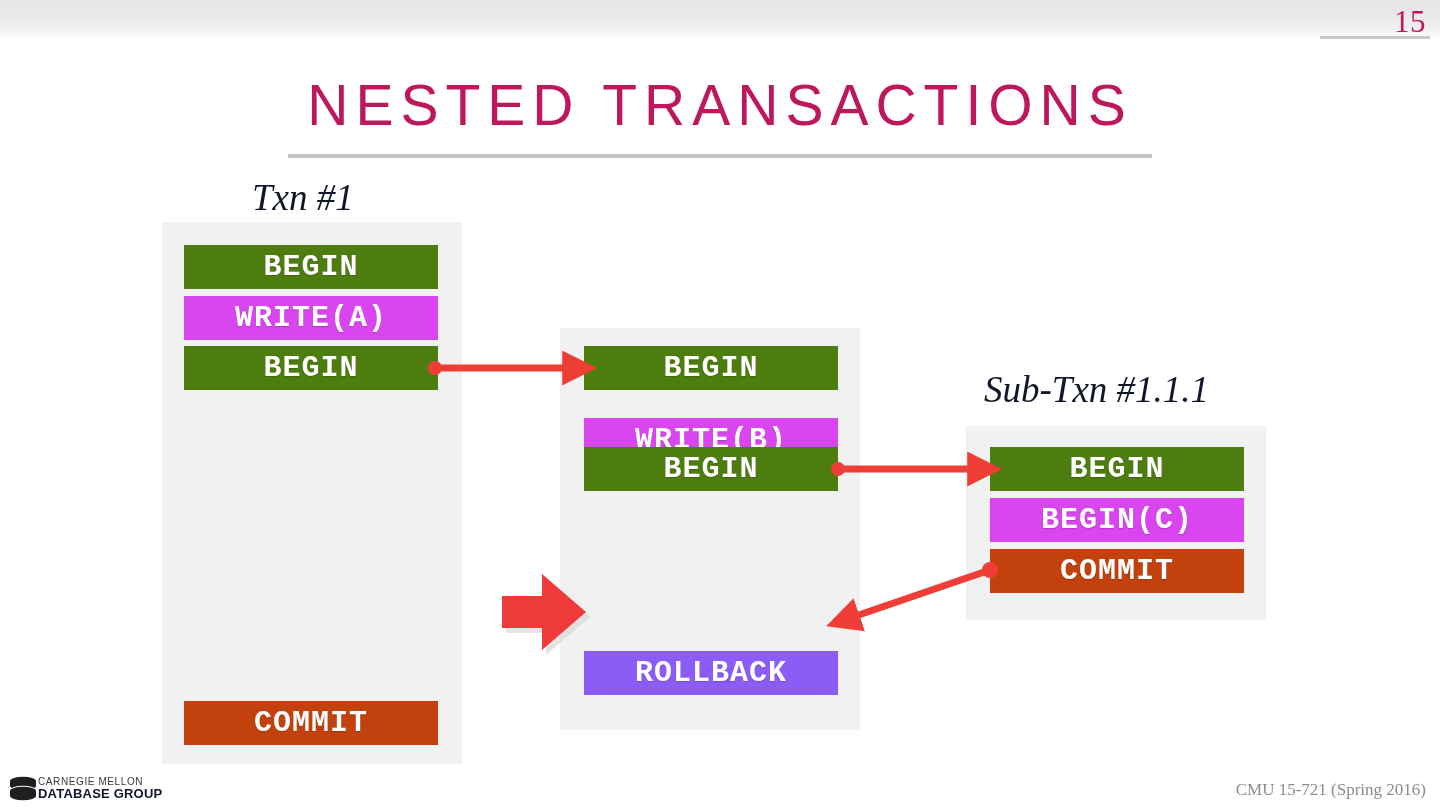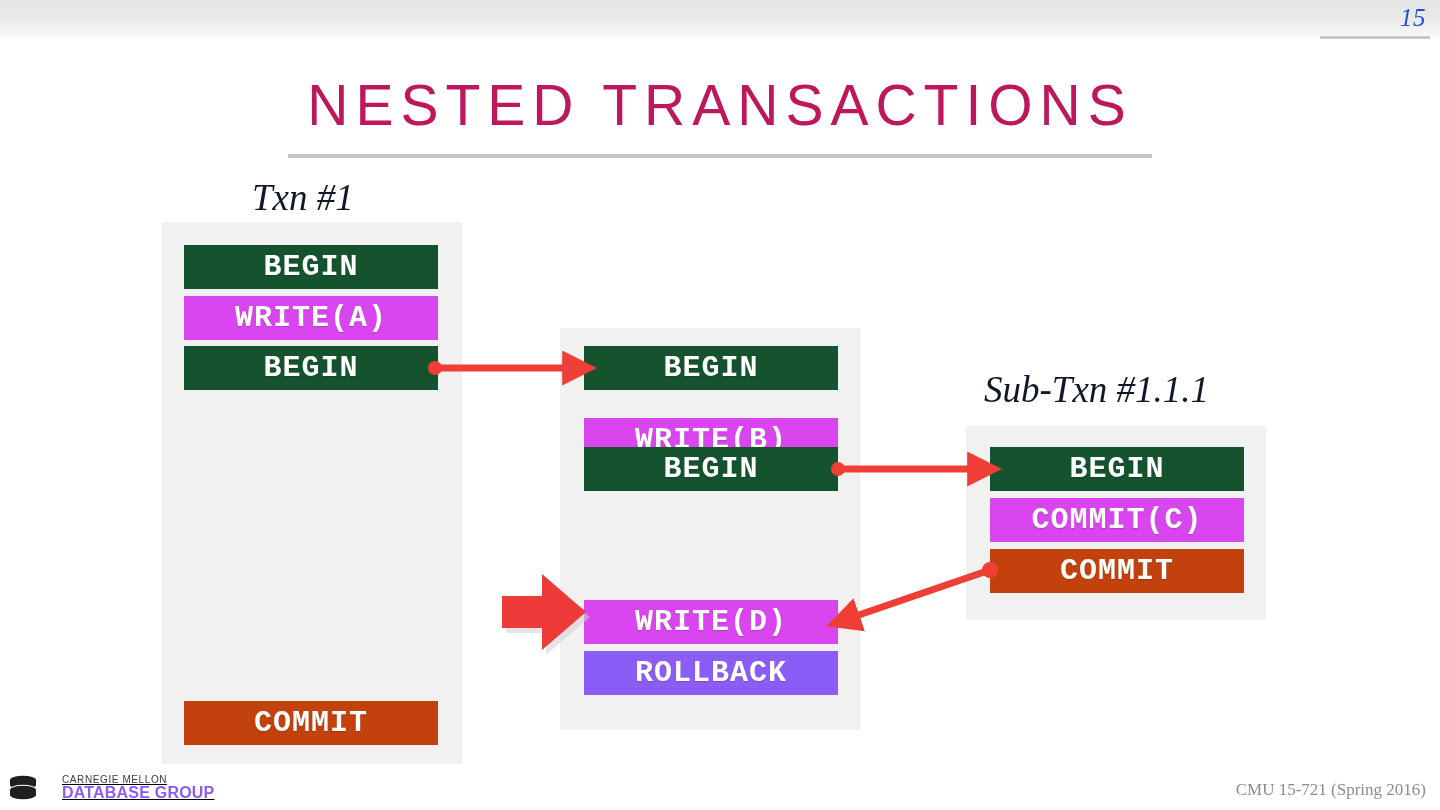--- a/index.html
+++ b/index.html
@@ -23,24 +23,23 @@
     top: 0;
     width: 1440px;
     height: 38px;
     background: linear-gradient(to bottom, #e6e6e6 0%, #e9e9e9 45%, #f2f2f2 80%, #fbfbfb 100%);
   }
   .slide-number {
     position: absolute;
     right: 14px;
     top: 4px;
     font-family: "Liberation Serif", serif;
-    font-size: 25px;
-    color: #1d4ed8;
+    font-size: 31px;
+    color: #be185d;
     letter-spacing: 0.5px;
-    font-style: italic;
   }
   .slide-number-rule {
     position: absolute;
     right: 10px;
     top: 36px;
     width: 110px;
     height: 3px;
     background: #c9c9c9;
   }
 
@@ -90,21 +89,21 @@
     font-size: 30px;
     font-weight: bold;
     color: #ffffff;
     letter-spacing: 1px;
     display: flex;
     align-items: center;
     justify-content: center;
     box-sizing: border-box;
     text-shadow: 0 1px 1px rgba(0,0,0,0.18);
   }
-  .op-begin  { background: #14532d; }
+  .op-begin  { background: #4d7c0f; }
   .op-write  { background: #d946ef; }
   .op-commit { background: #c2410c; }
   .op-rollback { background: #8b5cf6; }
 
   
   .arrow-layer {
     position: absolute;
     left: 0;
     top: 0;
     width: 1440px;
@@ -121,40 +120,39 @@
     height: 90px;
   }
 
   
   .footer-logo {
     position: absolute;
     left: 8px;
     bottom: 8px;
     display: flex;
     align-items: center;
-    gap: 24px;
-    text-decoration: underline;
+    gap: 0;
   }
   .logo-text {
     display: flex;
     flex-direction: column;
     line-height: 1.05;
   }
   .logo-line1 {
     font-family: "Liberation Sans", sans-serif;
     font-size: 10px;
     letter-spacing: 0.6px;
     color: #3a3a3a;
   }
   .logo-line2 {
     font-family: "Liberation Sans", sans-serif;
-    font-size: 16px;
+    font-size: 13px;
     font-weight: bold;
     letter-spacing: 0.2px;
-    color: #8b5cf6;
+    color: #0f172a;
   }
   .footer-course {
     position: absolute;
     right: 14px;
     bottom: 10px;
     font-family: "Liberation Serif", serif;
     font-size: 17px;
     color: #8c8c8c;
     white-space: nowrap;
   }
@@ -175,27 +173,26 @@
   <div class="txn-box" style="left:162px; top:222px; width:300px; height:542px;"></div>
   <div class="op op-begin" style="left:184px; top:245px;  width:254px; height:44px;">BEGIN</div>
   <div class="op op-write" style="left:184px; top:296px;  width:254px; height:44px;">WRITE(A)</div>
   <div class="op op-begin" style="left:184px; top:346px;  width:254px; height:44px;">BEGIN</div>
   <div class="op op-commit" style="left:184px; top:701px;  width:254px; height:44px;">COMMIT</div>
 
   <div class="txn-box" style="left:560px; top:328px; width:300px; height:402px;"></div>
   <div class="op op-begin" style="left:584px; top:346px;  width:254px; height:44px;">BEGIN</div>
   <div class="op op-write" style="left:584px; top:418px;  width:254px; height:44px;">WRITE(B)</div>
   <div class="op op-begin" style="left:584px; top:447px;  width:254px; height:44px;">BEGIN</div>
-  <div class="op op-write" style="left:584px; top:600px;  width:254px; height:44px;">WRITE(D)</div>
   <div class="op op-rollback" style="left:584px; top:651px;  width:254px; height:44px;">ROLLBACK</div>
 
   <div class="txn-label" style="left:984px; top:368px;">Sub-Txn #1.1.1</div>
   <div class="txn-box" style="left:966px; top:426px; width:300px; height:194px;"></div>
   <div class="op op-begin" style="left:990px; top:447px;  width:254px; height:44px;">BEGIN</div>
-  <div class="op op-write" style="left:990px; top:498px;  width:254px; height:44px;">COMMIT(C)</div>
+  <div class="op op-write" style="left:990px; top:498px;  width:254px; height:44px;">BEGIN(C)</div>
   <div class="op op-commit" style="left:990px; top:549px;  width:254px; height:44px;">COMMIT</div>
 
   <svg class="arrow-layer" viewBox="0 0 1440 810">
     <defs>
       <marker id="head" markerWidth="5" markerHeight="5" refX="1.4" refY="2.5" orient="auto">
         <path d="M0,0 L5,2.5 L0,5 Z" fill="#ef3e36"></path>
       </marker>
     </defs>
 
     <g>

